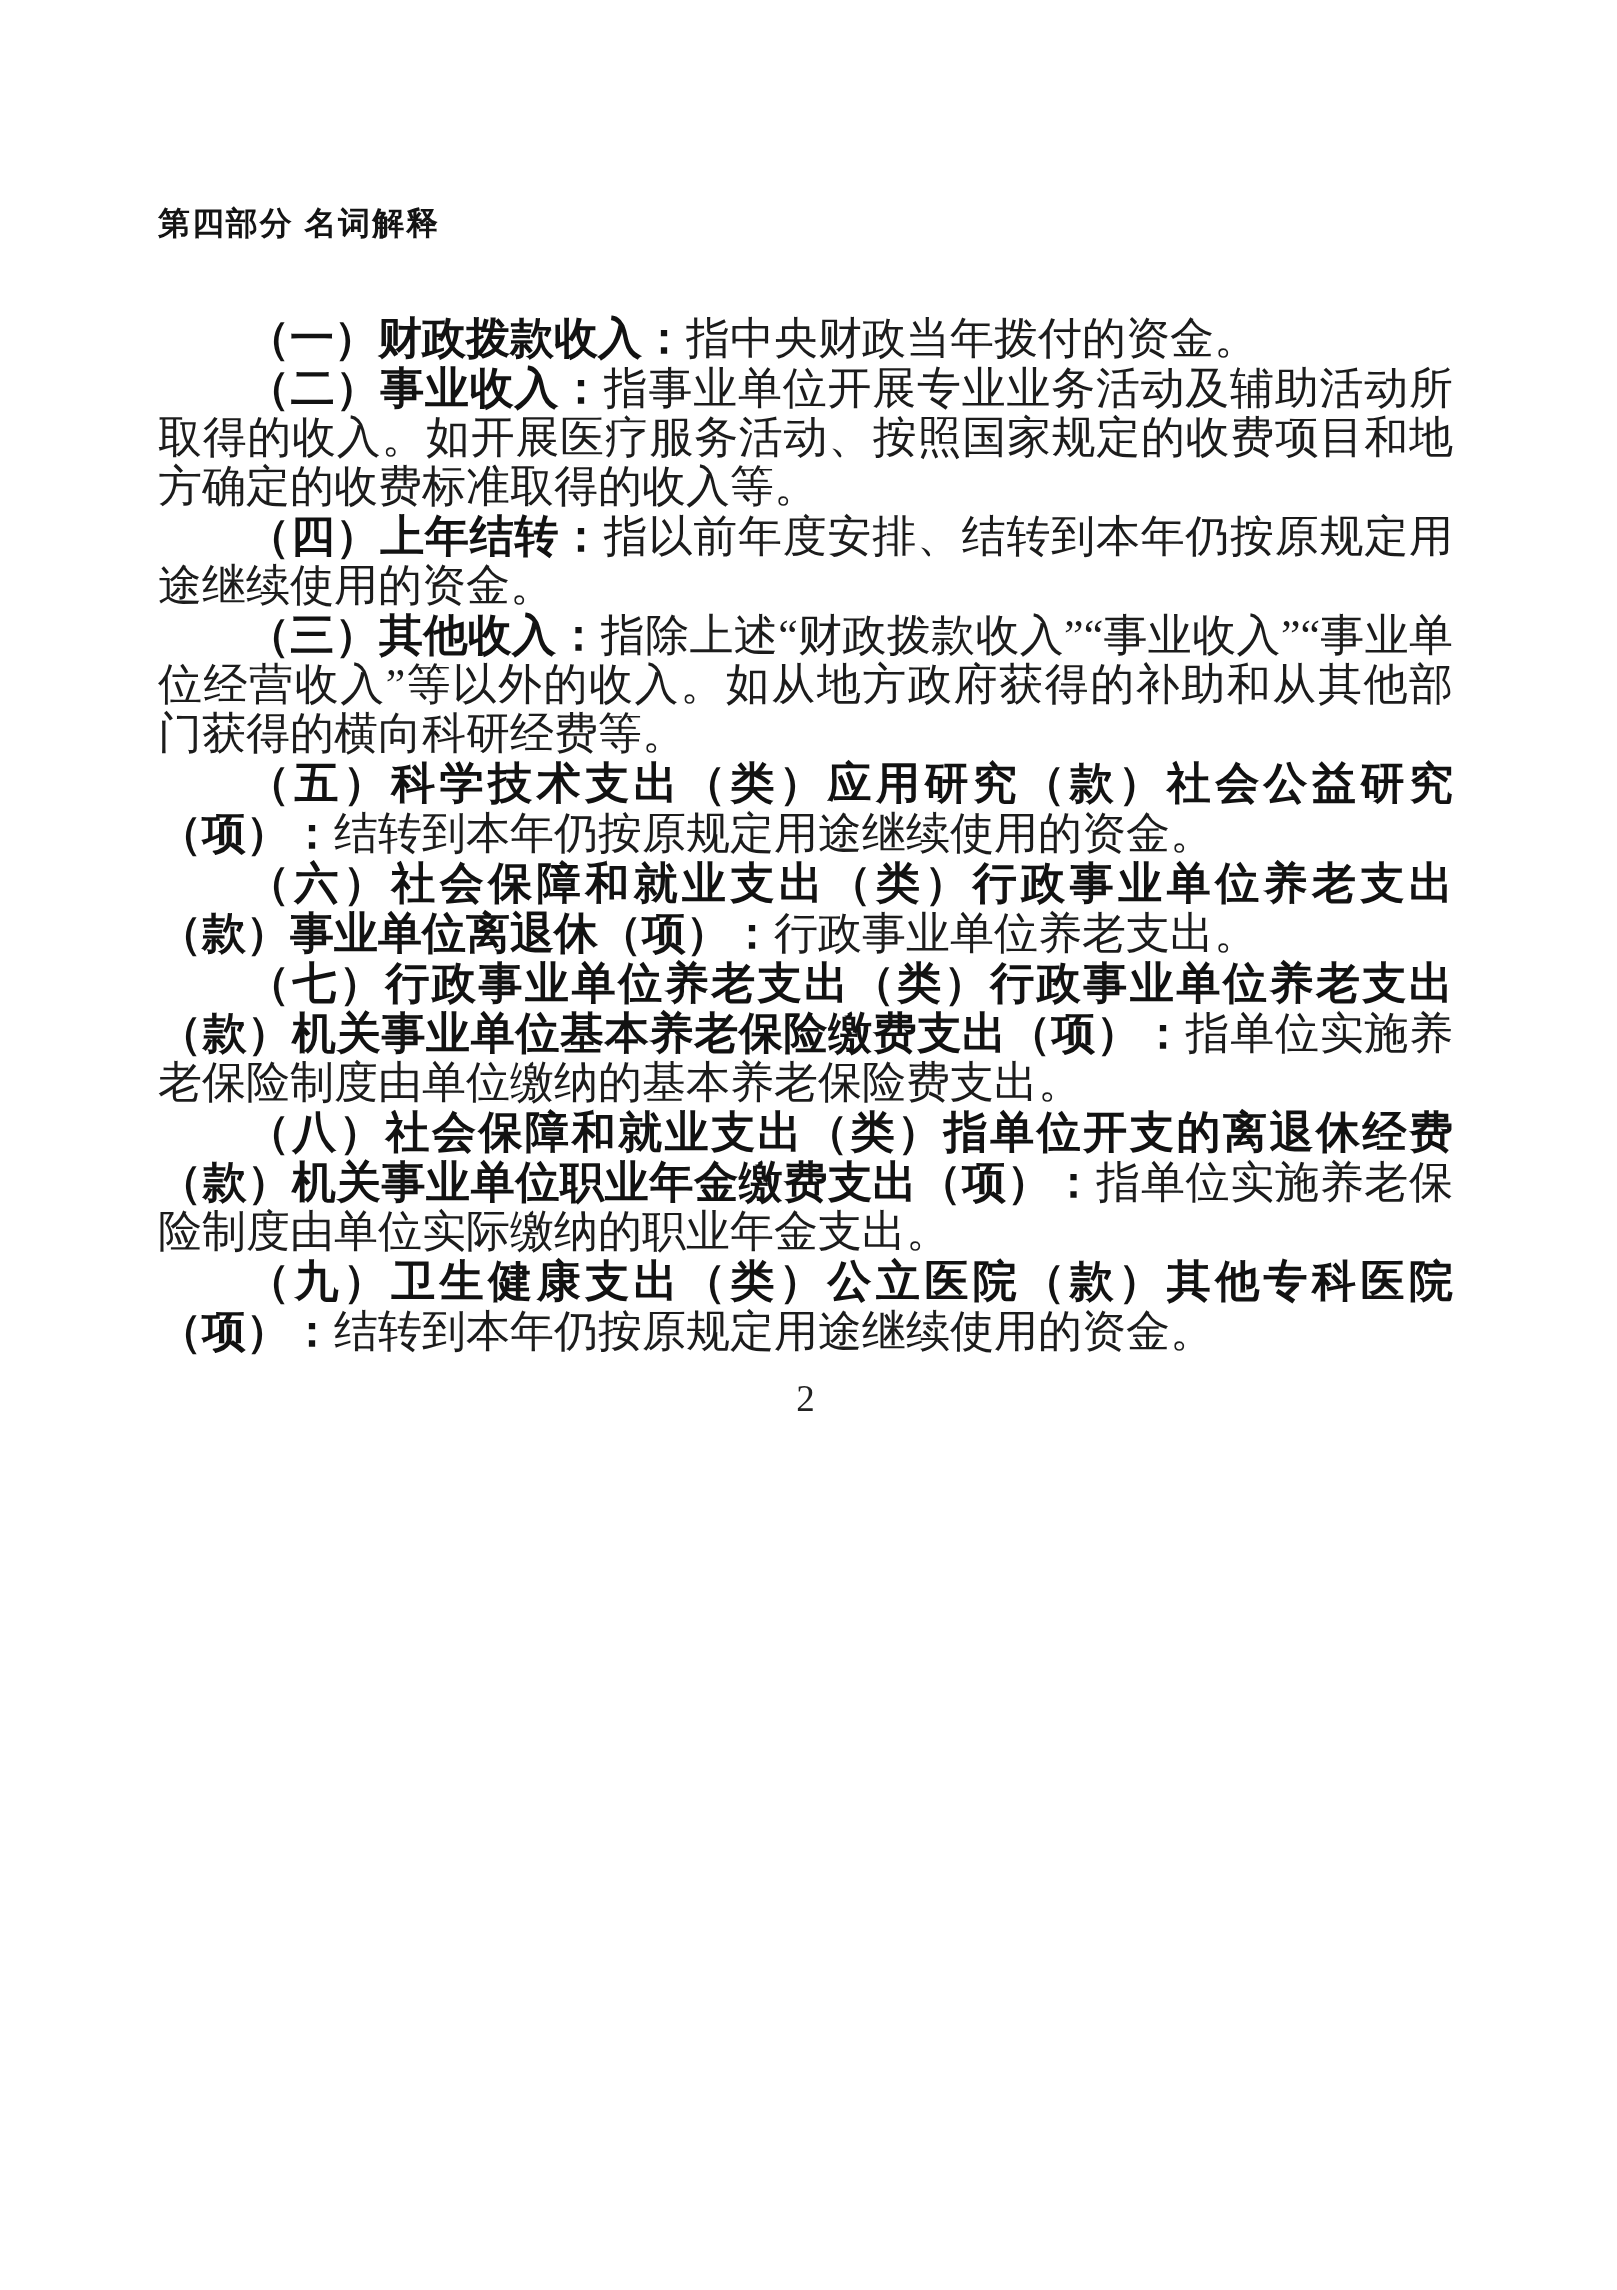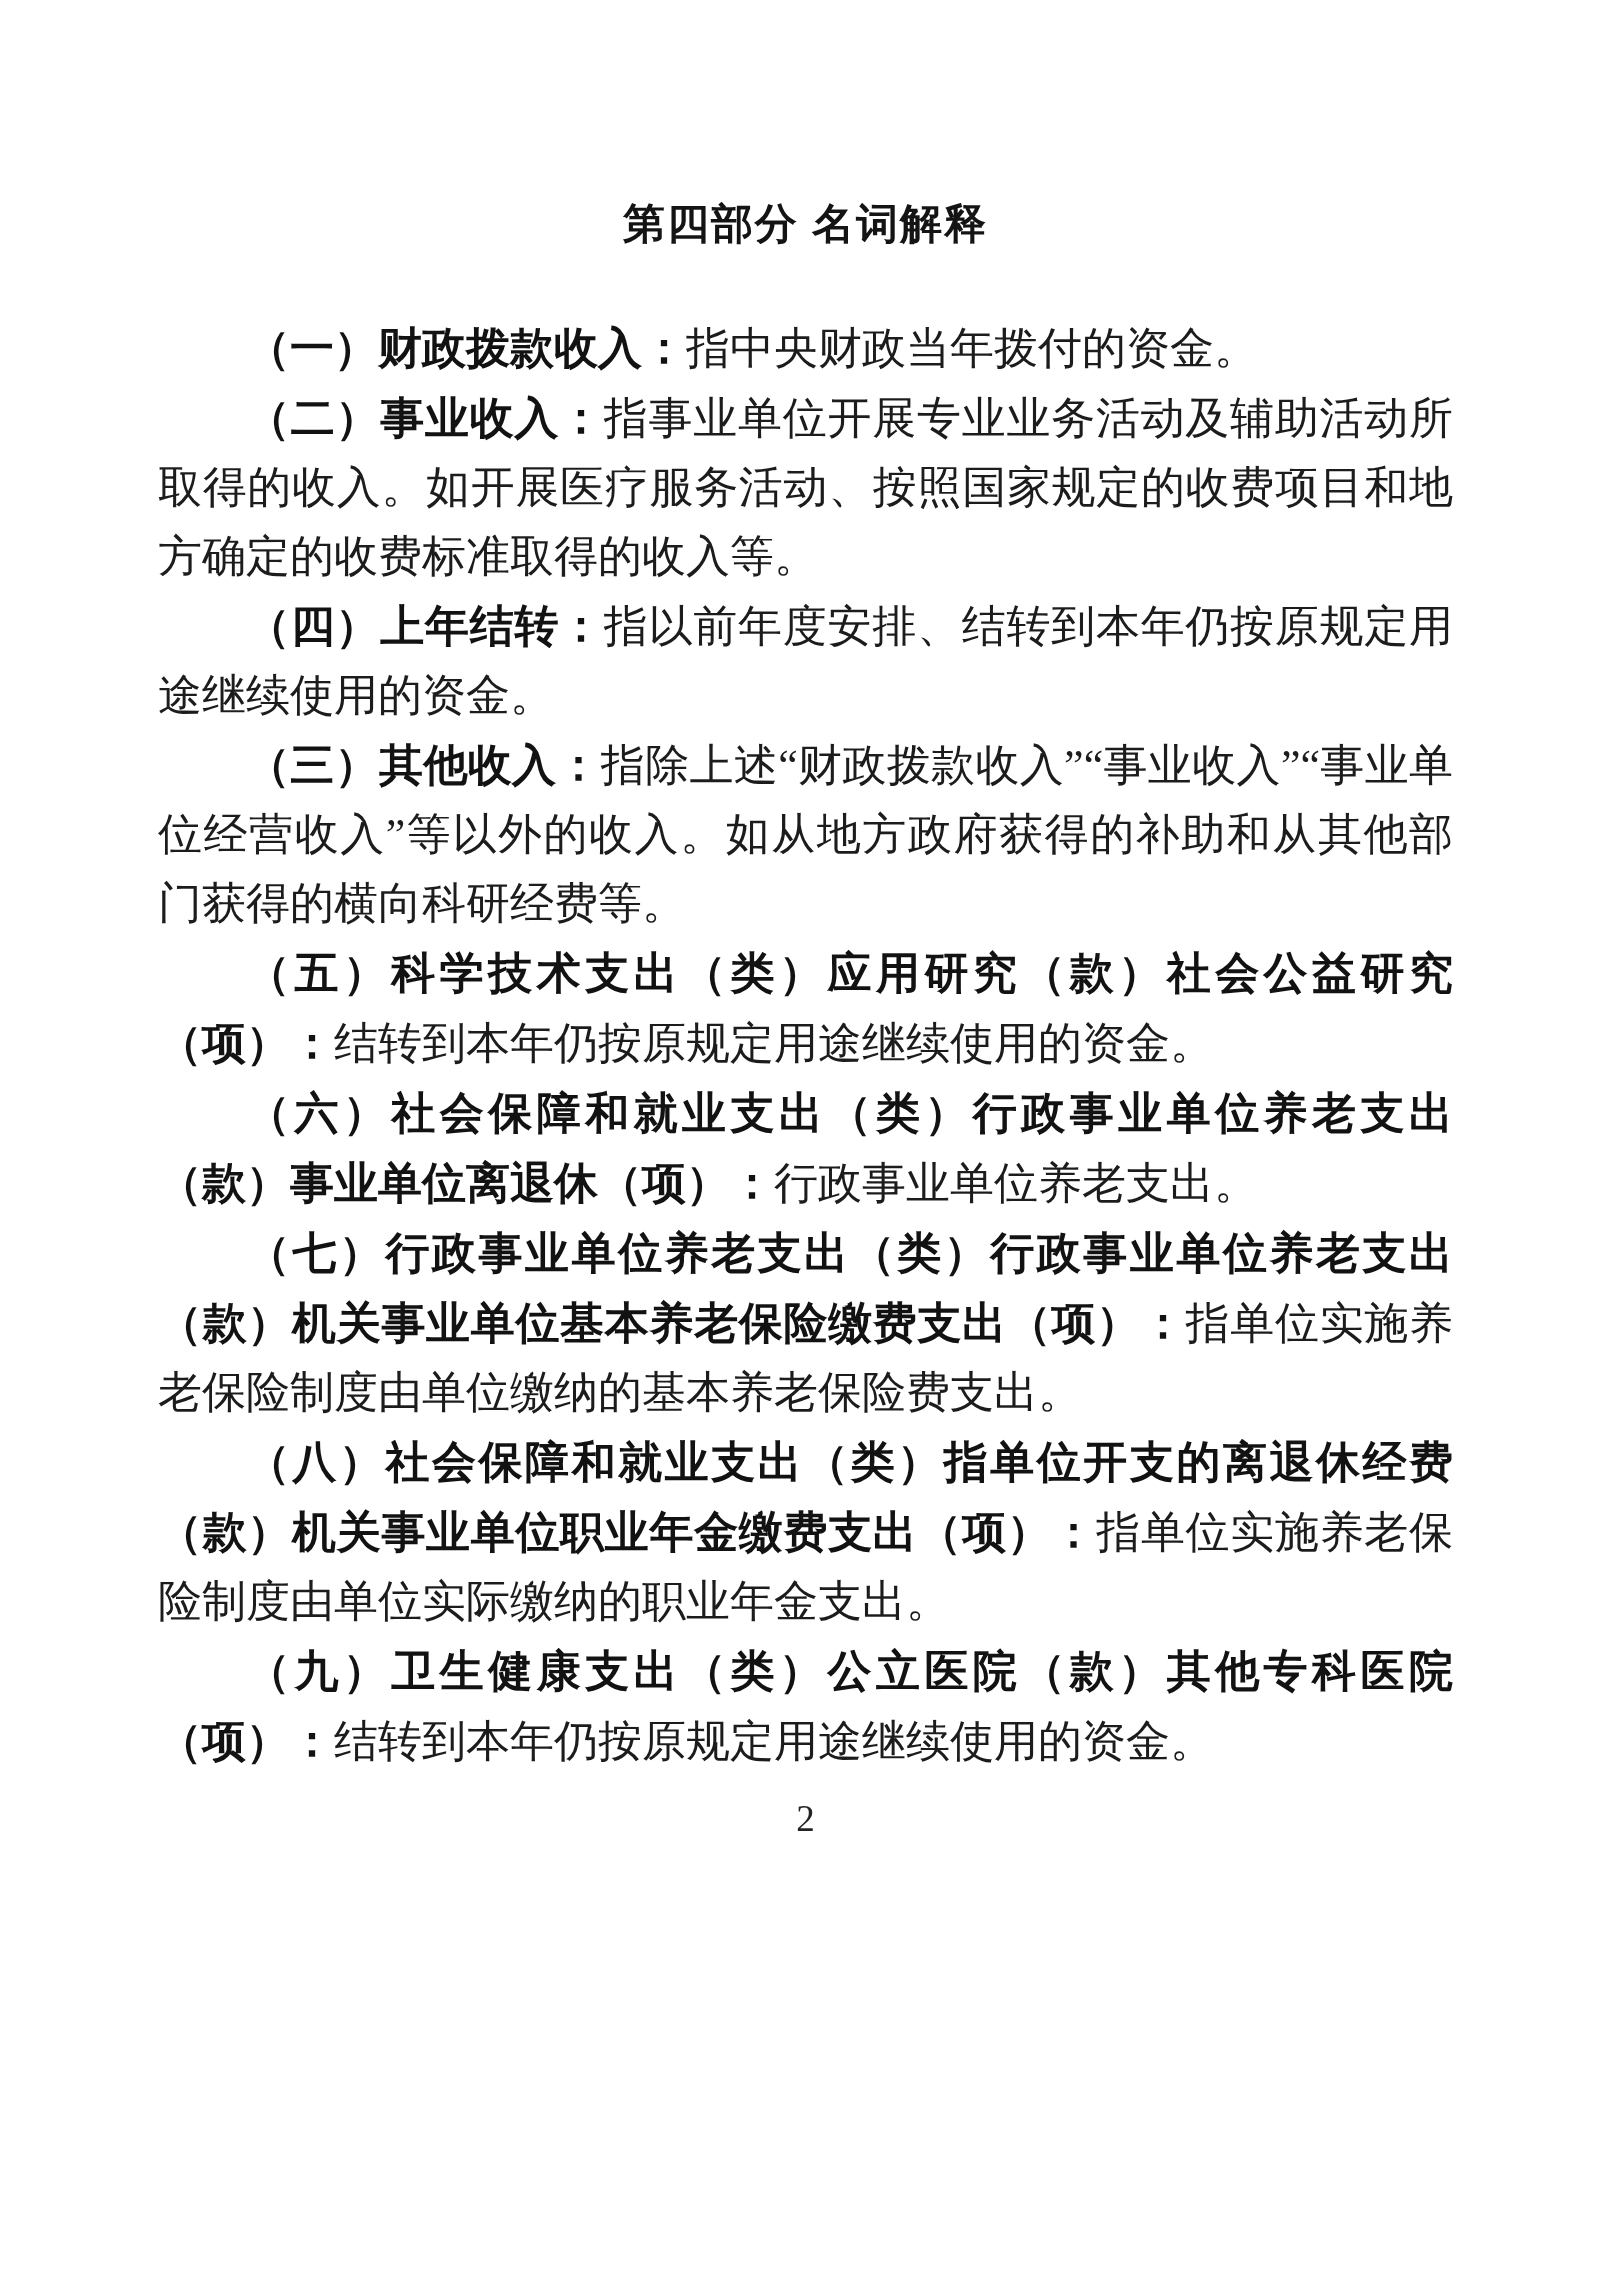--- a/index.html
+++ b/index.html
@@ -14,31 +14,30 @@
     margin: 0 auto;
     background: #ffffff;
     box-sizing: border-box;
     padding: 197px 165px 0 158px;
     overflow: hidden;
     color: #1e1e1e;
   }
   .doc-title {
     font-family: "Liberation Sans", sans-serif;
     font-weight: 700;
-    font-size: 42px;
+    font-size: 32px;
     line-height: 53px;
     letter-spacing: 1.9px;
-    text-align: center;
     color: #141414;
     margin: 0 0 63px 0;
   }
   .doc-body {
     font-family: "Liberation Serif", "DejaVu Serif", serif;
     font-size: 44px;
-    line-height: 69px;
+    line-height: 49px;
     text-align: justify;
     color: #1c1c1c;
   }
   .para {
     margin: 0;
     padding: 0;
     text-indent: 2em;
   }
   .term {
     font-family: "Liberation Sans", "DejaVu Sans", sans-serif;

